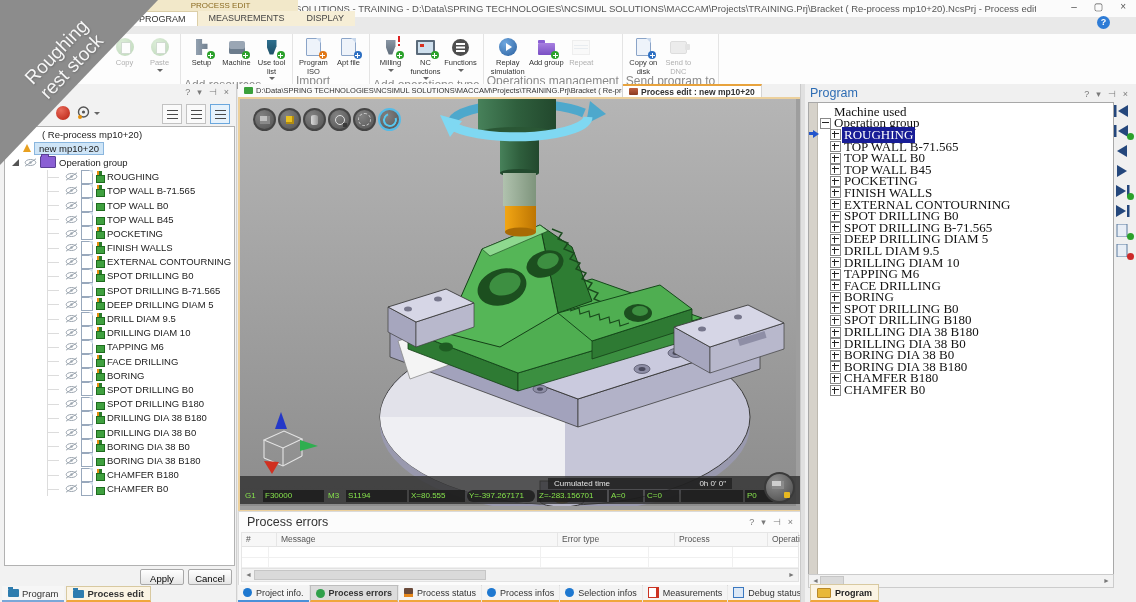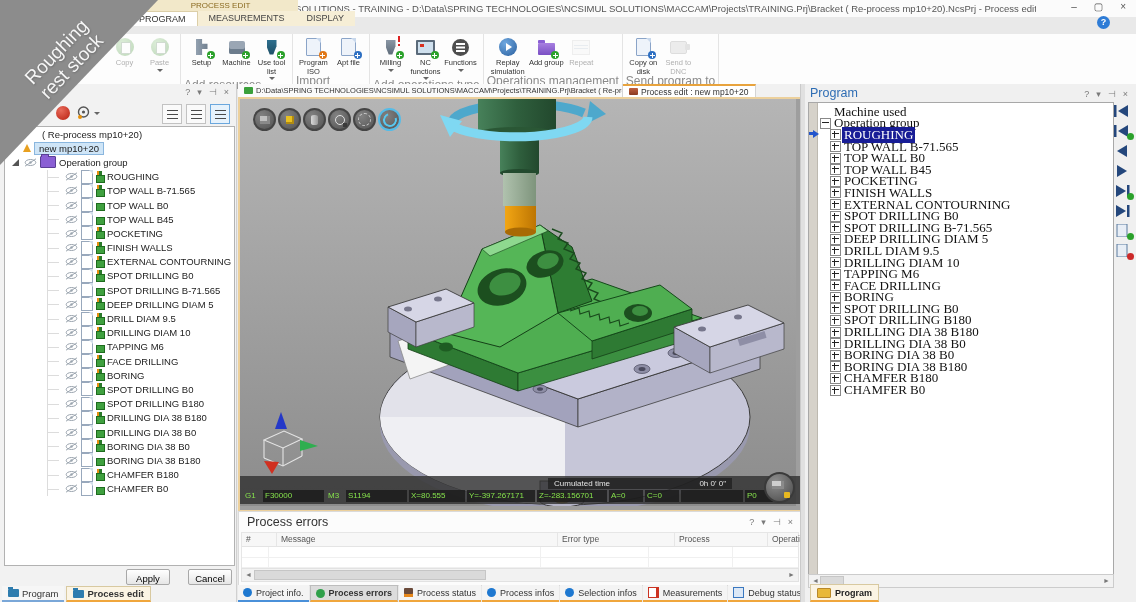--- a/index.html
+++ b/index.html
@@ -88,32 +88,32 @@
   .folder-purple::before{content:"";position:absolute;top:-3px;left:0;width:6px;height:2px;background:#8a5fd4;border:1px solid #5a3f94;border-bottom:none}
   .titem{padding-left:60px}
   .titem::before{content:"";position:absolute;left:42px;top:0;bottom:0;border-left:1px solid #dcdcdc}
   .titem::after{content:"";position:absolute;left:42px;top:50%;width:12px;border-top:1px solid #dcdcdc}
   .eye-icon{flex:none;display:flex}
   .doc-icon{width:10px;height:12px;background:#fff;border:1px solid #98a8bc;position:relative;flex:none}
   .doc-icon::before{content:"";position:absolute;right:-1px;top:-1px;border-left:4px solid transparent;border-top:4px solid #d2deea}
   .tool-icon{width:8px;height:12px;position:relative;flex:none}
   .tool-icon::after{content:"";position:absolute;left:0;bottom:0;width:7px;height:6px;background:#3fa03f;border:1px solid #1e6b1e}
   .tool-icon.has-tool::before{content:"";position:absolute;left:1px;top:0;width:5px;height:6px;background:linear-gradient(90deg,#e89010 0 2px,#2a7a2a 2px)}
-  .panel-buttons{position:absolute;right:4px;bottom:17px;display:flex;gap:18px}
+  .panel-buttons{position:absolute;right:4px;bottom:17px;display:flex;gap:4px}
   .pbtn{width:44px;height:16px;border:1px solid #a8a8a8;background:linear-gradient(#ffffff,#e6e6e6);font-size:9.5px;text-align:center;line-height:15px;border-radius:2px}
   .left-tabs{position:absolute;left:2px;bottom:0;height:16px;display:flex;gap:2px}
   .wtab{display:flex;align-items:center;gap:3px;padding:0 6px;font-size:9.5px;color:#333;border-bottom:2px solid #7aa7d8;background:#f6f6f6}
   .wtab.active{background:#fbf4e4;border:1px solid #d8c9a0;border-bottom:2px solid var(--accent-orange);font-weight:bold}
   .folder-ic{width:11px;height:8px;background:#2e7cae;border-radius:1px;position:relative;flex:none}
   .folder-ic::before{content:"";position:absolute;top:-2px;left:0;width:5px;height:2px;background:#2e7cae}
 
   
   .doc-tabs{position:absolute;left:238px;top:84px;width:562px;height:13px;display:flex;background:#f1f1f1;border-bottom:1px solid #cfcfcf}
   .dtab{display:flex;align-items:center;gap:3px;padding:0 6px;font-size:7.5px;color:#333;background:#fafafa;border-right:1px solid #d4d4d4;white-space:nowrap;overflow:hidden}
-  .dtab.active{background:#fff;font-weight:normal;border-top:2px solid #e8a33d;font-size:8.5px}
+  .dtab.active{background:#fff;font-weight:bold;border-top:2px solid #e8a33d;font-size:8.5px}
   .tab-ic{width:9px;height:7px;flex:none;border-radius:1px}
   .tab-ic.folder-green{background:#3aa03a}
   .tab-ic.proc{background:linear-gradient(#c06040,#8a3a20)}
   .viewport{position:absolute;left:238px;top:97px;width:560px;height:411px;border:2px solid var(--viewport-border);background:#9e9e9e}
   .scene{position:absolute;left:0;top:0}
   .vp-buttons{position:absolute;left:13px;top:9px;display:flex;gap:2px}
   .vpbtn{width:19px;height:19px;border-radius:50%;background:radial-gradient(circle at 35% 30%,#828282,#525252);border:2px solid #454545;display:flex;align-items:center;justify-content:center;position:relative}
   .vpbtn.active{border-color:#55bce8}
   .g-machine{width:10px;height:8px;background:#c0c0c0;box-shadow:inset -3px -3px 0 #8a8a8a}
   .g-cube{width:8px;height:8px;background:#e8c020;box-shadow:inset -2px -2px 0 #b08a10}
@@ -877,21 +877,21 @@
           <span class="sfield plain" style="width: 14px;">G1</span>
 
           <span class="sfield" style="width: 57px;">F30000</span>
 
           <span class="sfield plain" style="width: 14px;">M3</span>
 
           <span class="sfield" style="width: 57px;">S1194</span>
 
           <span class="sfield" style="width: 52px;">X=80.555</span>
 
-          <span class="sfield" style="width: 64px;">Y=-397.267171</span>
+          <span class="sfield" style="width: 64px; border-radius: 6px;">Y=-397.267171</span>
 
           <span class="sfield" style="width: 66px;">Z=-283.156701</span>
 
           <span class="sfield" style="width: 30px;">A=0</span>
 
           <span class="sfield" style="width: 30px;">C=0</span>
 
           <span class="sfield" style="width: 58px;"></span>
 
           <span class="sfield" style="width: 24px;">P0</span>

